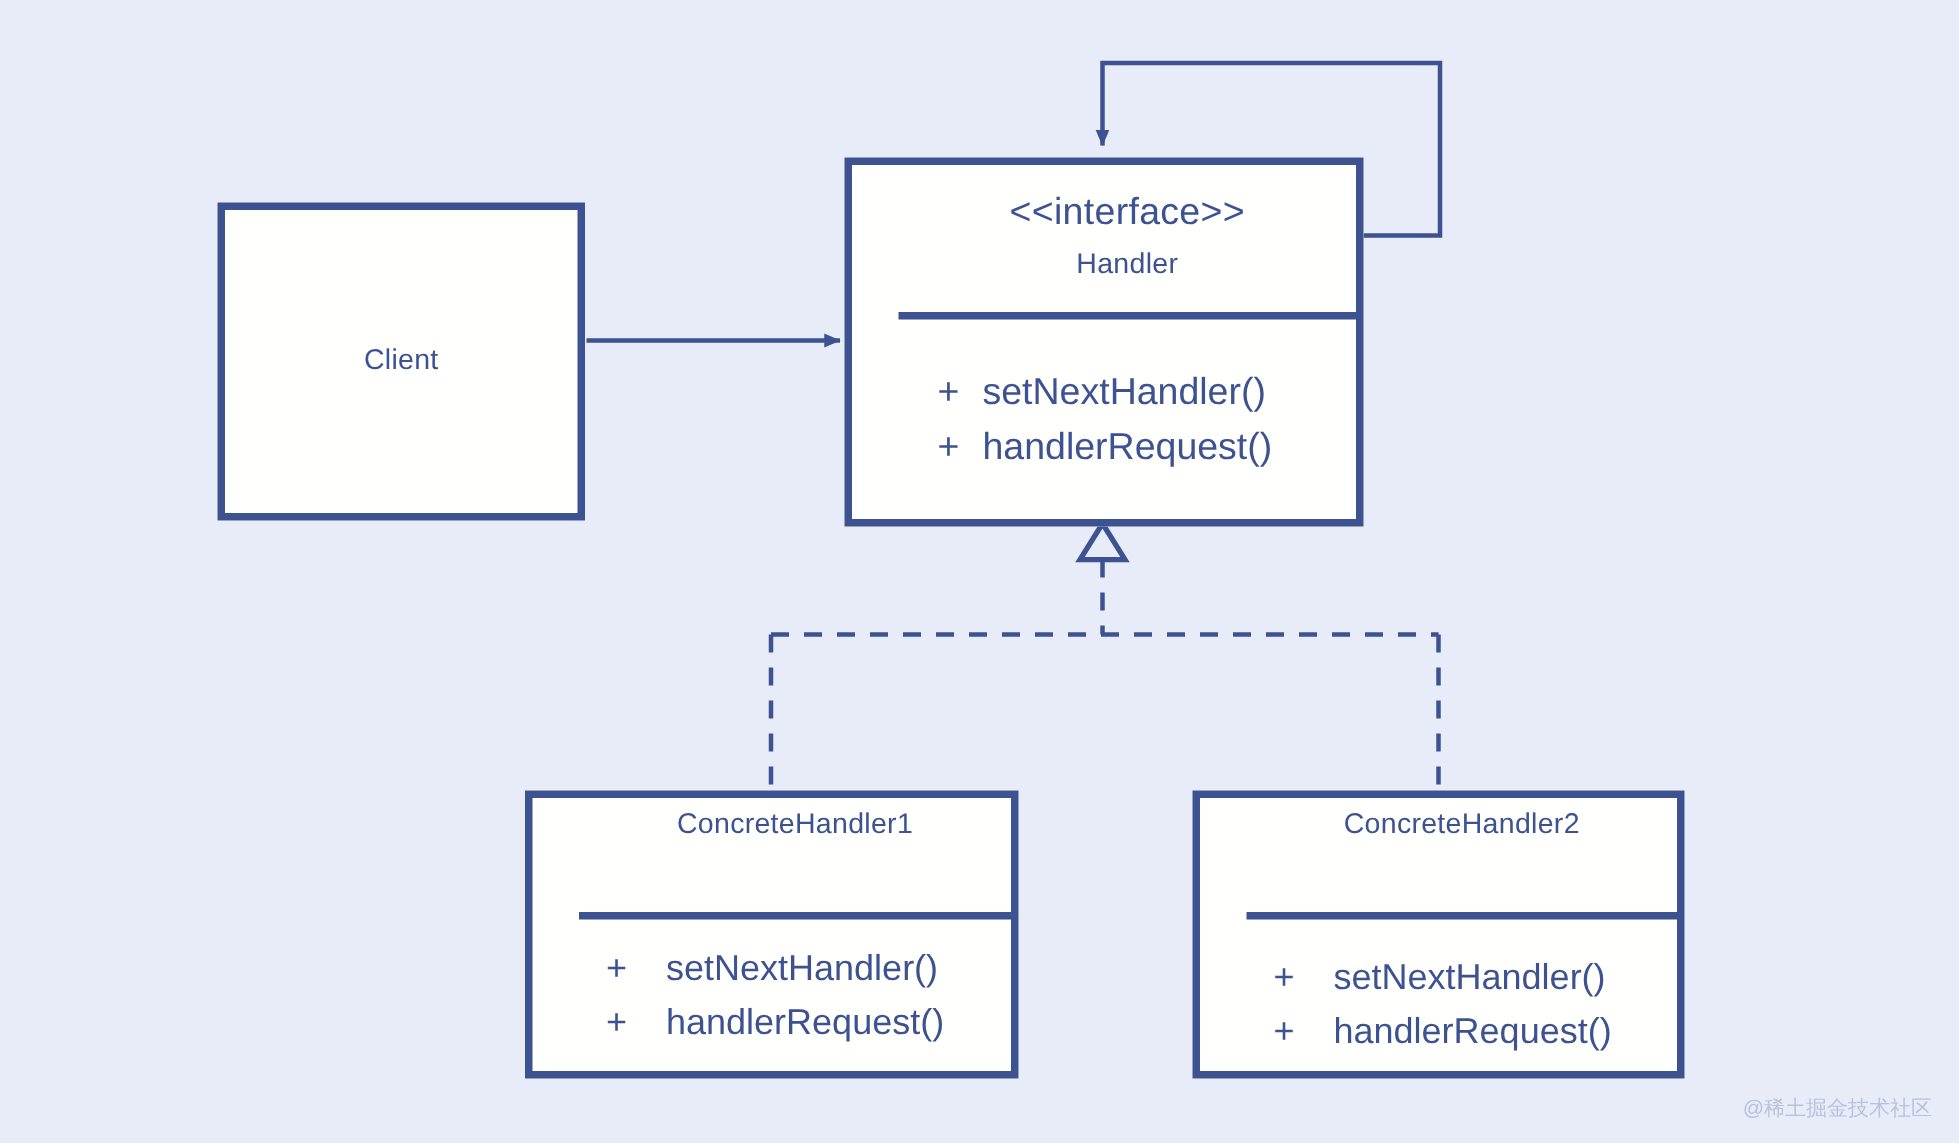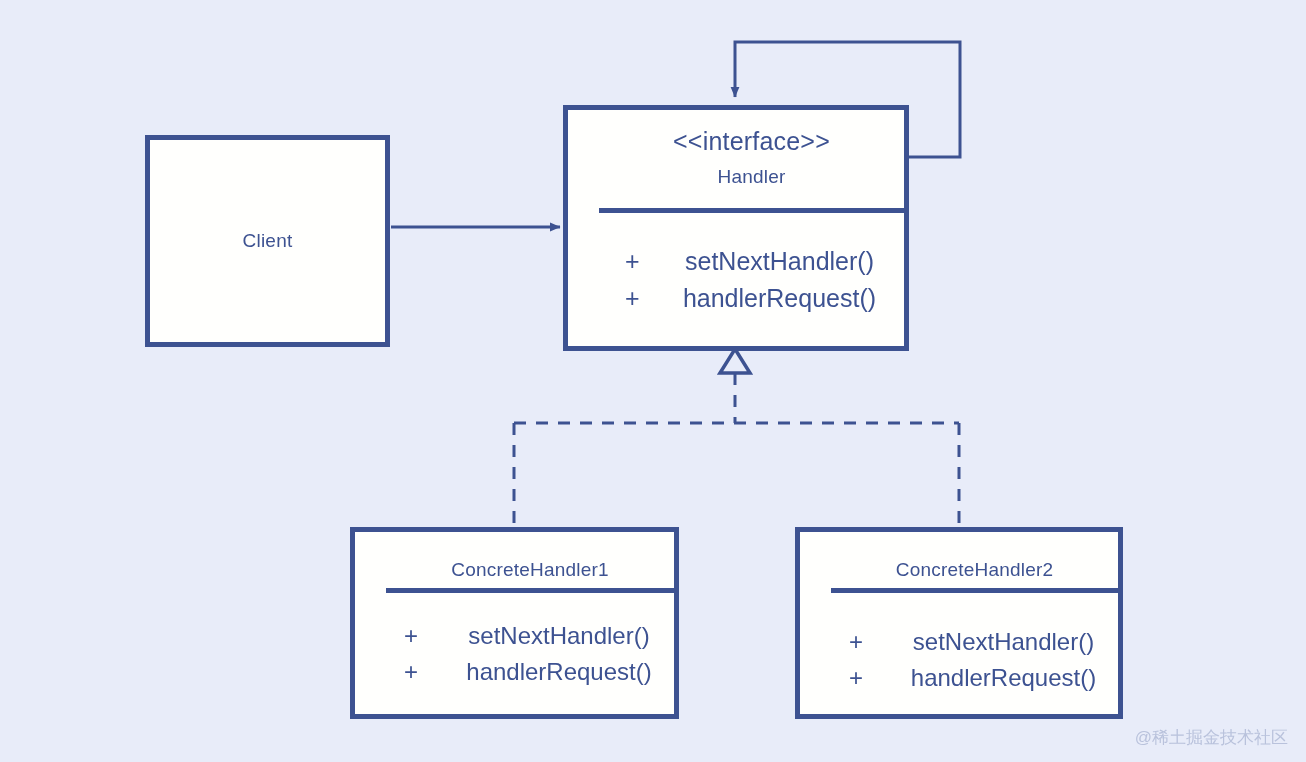--- a/index.html
+++ b/index.html
@@ -70,21 +70,21 @@
   }
   .member-vis {
     width: 46px;
     flex: 0 0 46px;
     text-align: left;
     padding-left: 16px;
     box-sizing: border-box;
   }
   .member-name {
     flex: 1 1 auto;
-    text-align: center;
+    text-align: left;
   }
 
   
   #client-box {
     left: 145px;
     top: 135px;
     width: 245px;
     height: 212px;
     align-items: center;
     justify-content: center;
@@ -116,22 +116,22 @@
     height: 192px;
   }
   #concrete2-box {
     left: 795px;
     top: 527px;
     width: 328px;
     height: 192px;
     gap: 12px;
   }
   .concrete .head {
-    height: 61px;
-    justify-content: flex-end;
+    height: 81px;
+    justify-content: flex-start;
   }
   .concrete .body {
     flex: 1 1 auto;
     justify-content: center;
     padding-left: 6px;
   }
   .concrete .member-row {
     font-size: 24px;
     line-height: 36px;
   }
@@ -140,21 +140,21 @@
     flex: 0 0 52px;
     padding-left: 12px;
   }
 
   
   #watermark {
     position: absolute;
     right: 18px;
     bottom: 14px;
     color: #b9c2dc;
-    font-size: 17px;
+    font-size: 14px;
     line-height: 20px;
     white-space: nowrap;
     user-select: none;
   }
 </style>
 </head>
 <body>
 
 <div id="canvas">
 

